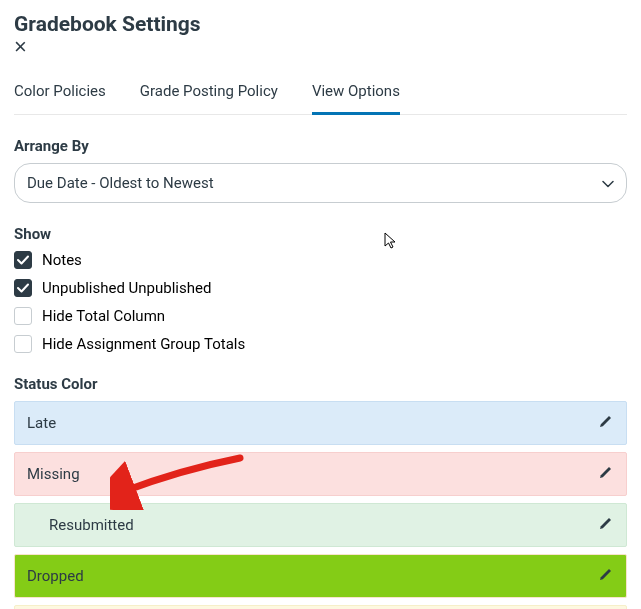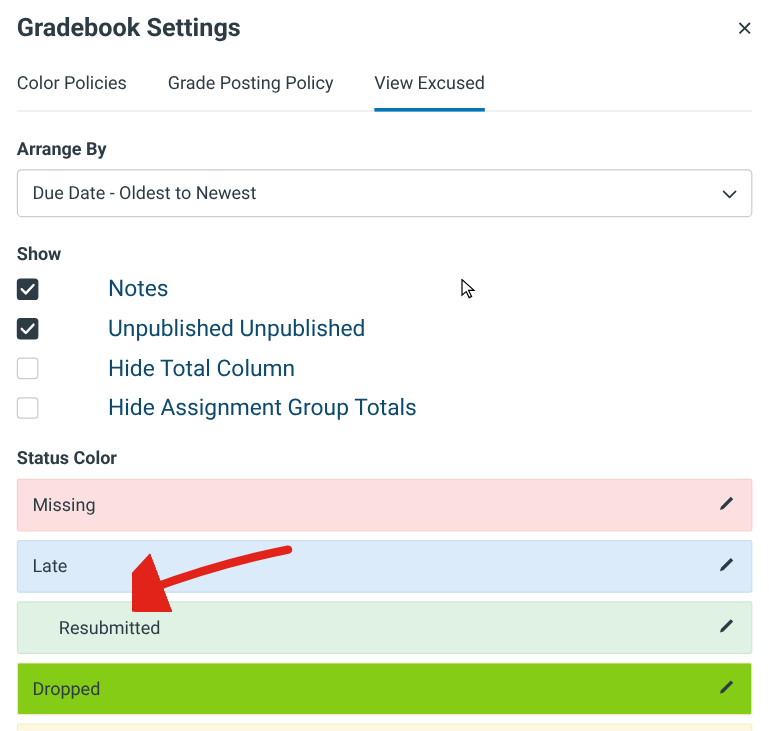--- a/index.html
+++ b/index.html
@@ -11,22 +11,23 @@
     overflow: hidden;
     position: relative;
     color: #2d3b45;
   }
   .modal {
     padding: 0 14px;
   }
   .header {
     display: flex;
     justify-content: space-between;
-    align-items: center;
+    align-items: flex-start;
     padding: 12px 0 18px 0;
+    flex-direction: column;
   }
   .header h2 {
     font-size: 21px;
     font-weight: 700;
     color: #2d3b45;
   }
   .close-btn {
     font-size: 22px;
     font-weight: 400;
     cursor: pointer;
@@ -65,21 +66,21 @@
   }
   .section-label {
     font-size: 15px;
     font-weight: 700;
     color: #2d3b45;
     margin-bottom: 8px;
   }
   .select {
     width: 100%;
     border: 1px solid #c7cdd1;
-    border-radius: 4px;
+    border-radius: 16px;
     padding: 10px 12px;
     font-size: 15px;
     color: #2d3b45;
     background: #fff;
     appearance: none;
     cursor: pointer;
     display: flex;
     justify-content: space-between;
     align-items: center;
   }
@@ -105,23 +106,22 @@
   }
   .checkbox.checked {
     background: #2d3b45;
     border-color: #2d3b45;
   }
   .checkbox.checked svg {
     display: block;
   }
   .checkbox svg { display: none; }
   .checkbox-label {
-    font-size: 19px;
-    color: #0c4a6e;
-    margin-left: 48px;
+    font-size: 15px;
+    color: #000000;
   }
   .status-list {
     display: flex;
     flex-direction: column;
     gap: 7px;
   }
   .status-row {
     display: flex;
     justify-content: space-between;
     align-items: center;
@@ -159,21 +159,21 @@
 <div class="modal">
 
   <div class="header">
     <h2>Gradebook Settings</h2>
     <button class="close-btn">×</button>
   </div>
 
   <div class="tabs">
     <div class="tab">Color Policies</div>
     <div class="tab">Grade Posting Policy</div>
-    <div class="tab active">View Excused</div>
+    <div class="tab active">View Options</div>
   </div>
 
   <div class="section">
     <div class="section-label">Arrange By</div>
     <div class="select">
       <span>Due Date - Oldest to Newest</span>
       <span class="chevron">
         <svg width="12" height="8" viewBox="0 0 12 8">
             <path d="M1 1.5 L6 6.5 L11 1.5" stroke="#2d3b45" stroke-width="1.5" fill="none" stroke-linecap="round" stroke-linejoin="round"></path>
           </svg>
@@ -214,34 +214,34 @@
         
       </div>
       <span class="checkbox-label">Hide Assignment Group Totals</span>
     </div>
   </div>
 
   <div class="section">
     <div class="section-label">Status Color</div>
     <div class="status-list">
 
+      <div class="status-row status-late">
+        <span>Late</span>
+        <span class="pencil">
+          <svg width="16" height="16" viewBox="0 0 16 16">
+              <path d="M2 14 L2.8 11.2 L11 3 L13 5 L4.8 13.2 Z M11 3 L13 5" fill="#2d3b45"></path>
+            </svg>
+        </span>
+      </div>
+
       <div class="status-row status-missing">
         <span>Missing</span>
         <span class="pencil">
           <svg width="16" height="16" viewBox="0 0 16 16">
               <path d="M2 14 L2.8 11.2 L11 3 L13 5 L4.8 13.2 Z" fill="#2d3b45"></path>
-            </svg>
-        </span>
-      </div>
-
-      <div class="status-row status-late">
-        <span>Late</span>
-        <span class="pencil">
-          <svg width="16" height="16" viewBox="0 0 16 16">
-              <path d="M2 14 L2.8 11.2 L11 3 L13 5 L4.8 13.2 Z M11 3 L13 5" fill="#2d3b45"></path>
             </svg>
         </span>
       </div>
 
       <div class="status-row status-resubmitted">
         <span>Resubmitted</span>
         <span class="pencil">
           <svg width="16" height="16" viewBox="0 0 16 16">
               <path d="M2 14 L2.8 11.2 L11 3 L13 5 L4.8 13.2 Z" fill="#2d3b45"></path>
             </svg>

